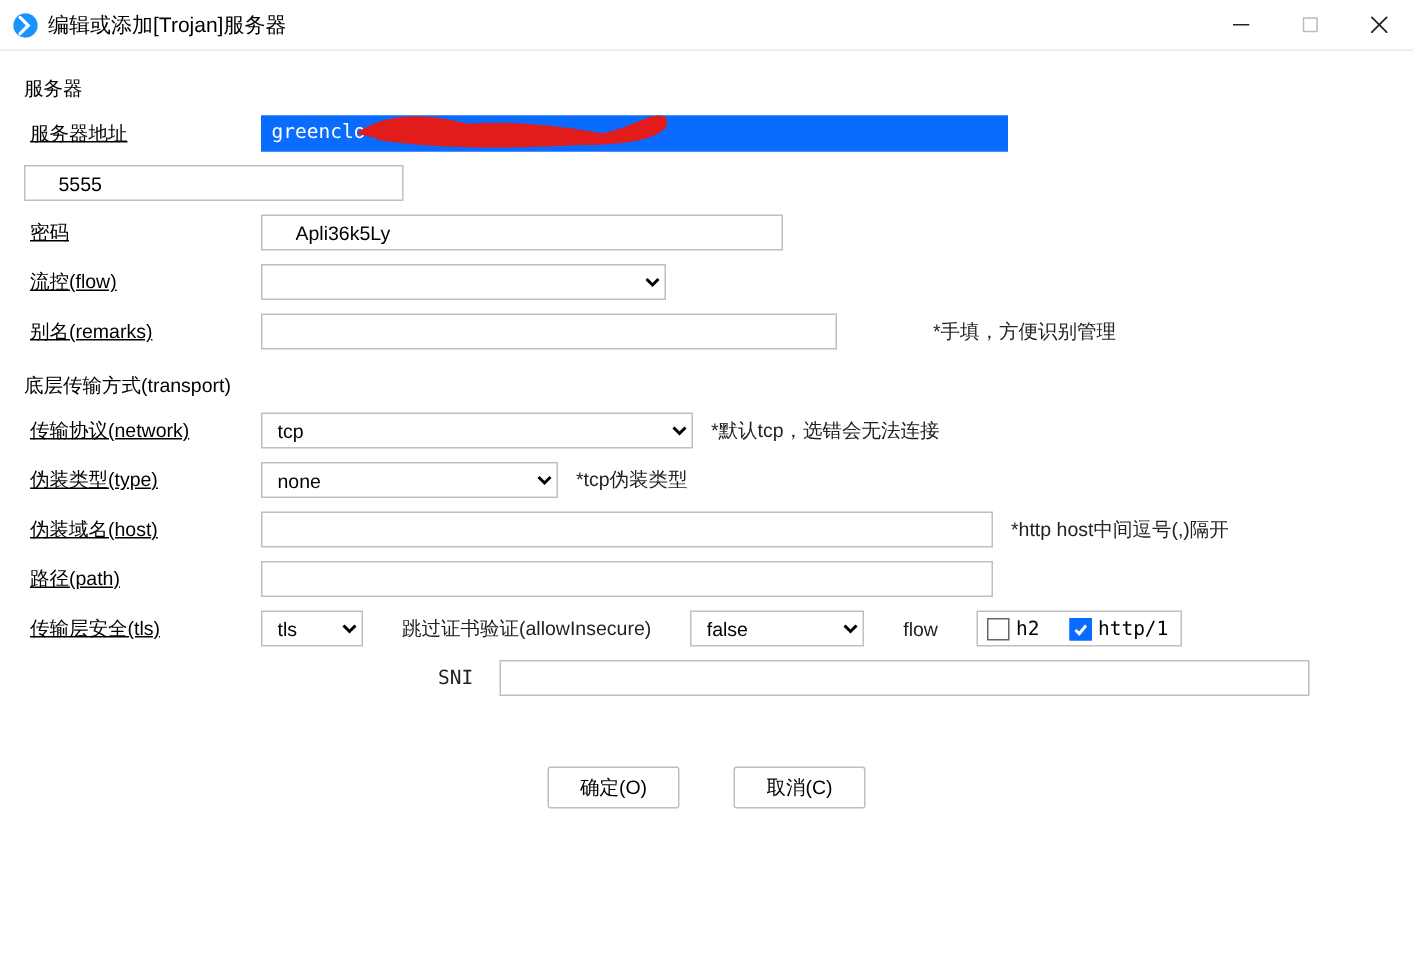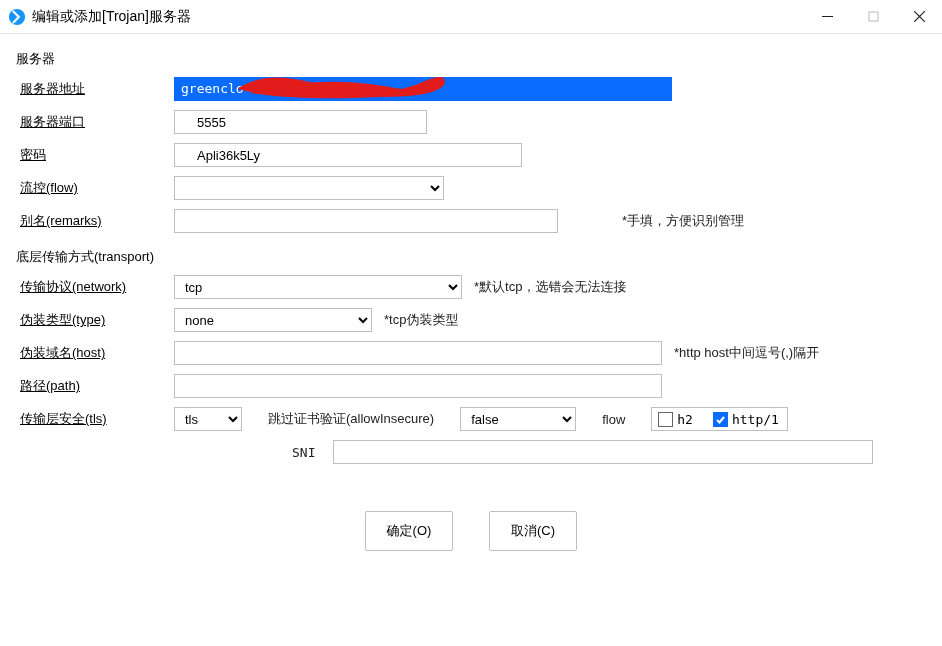--- a/index.html
+++ b/index.html
@@ -142,21 +142,21 @@
       height: 24px;
     }
     .buttons {
       display: flex;
       justify-content: center;
       gap: 36px;
       margin-top: 46px;
     }
     .btn {
       min-width: 88px;
-      height: 40px;
+      height: 28px;
       border: 1px solid #bfbfbf;
       background: #fff;
       font-size: 13px;
       display: inline-flex;
       align-items: center;
       justify-content: center;
       border-radius: 2px;
       padding: 0 12px;
     }
     .mono { font-family: "Consolas", monospace; }
@@ -207,21 +207,20 @@
           <svg viewBox="0 0 220 40" preserveAspectRatio="none">
             <path d="M10 22 Q 40 4 90 20 Q 150 38 200 14 Q 218 8 214 20 Q 200 36 120 30 Q 50 36 8 24 Z" fill="#e21b1b"></path>
             <path d="M30 26 Q 90 10 160 22 Q 210 30 150 32 Q 70 36 20 28 Z" fill="#e21b1b"></path>
           </svg>
         </div>
       </div>
     </div>
   </div>
 
   <div class="row">
-    <div class="label">服务器端口</div>
     <div class="field-area">
       <input class="text mono" style="width: 253px;" value="5555">
     </div>
   </div>
 
   <div class="row">
     <div class="label">密码</div>
     <div class="field-area">
       <input class="text mono" style="width: 348px;" value="Apli36k5Ly">
     </div>

